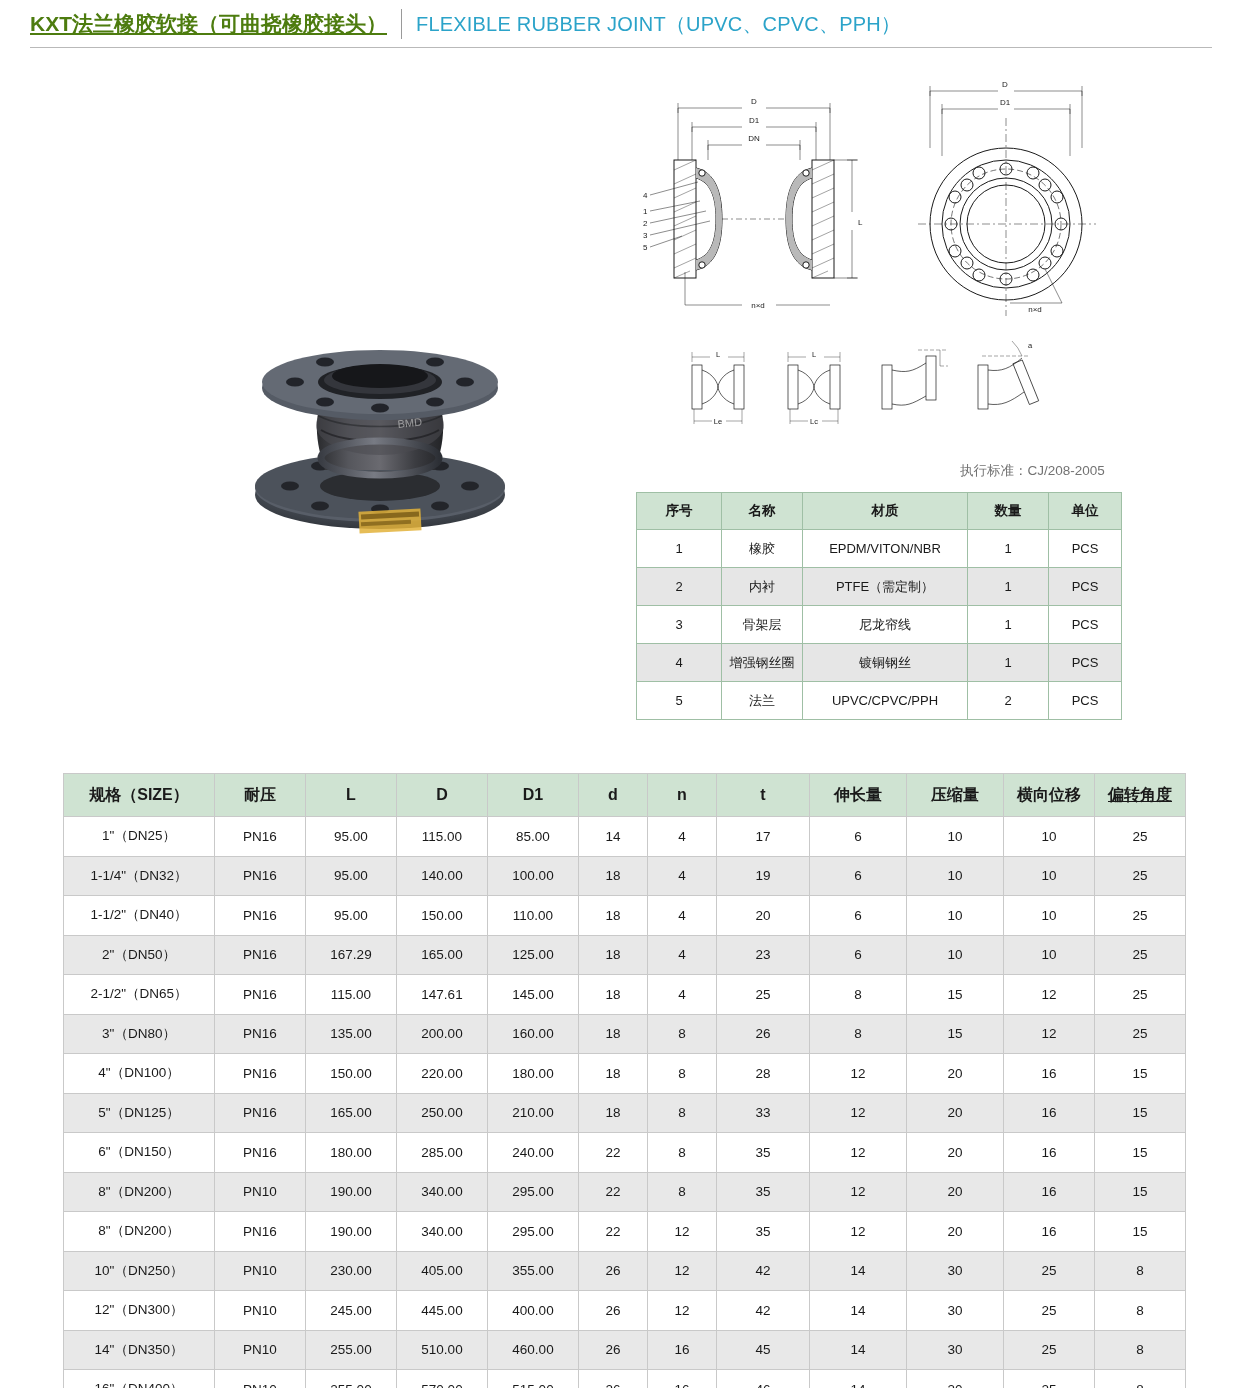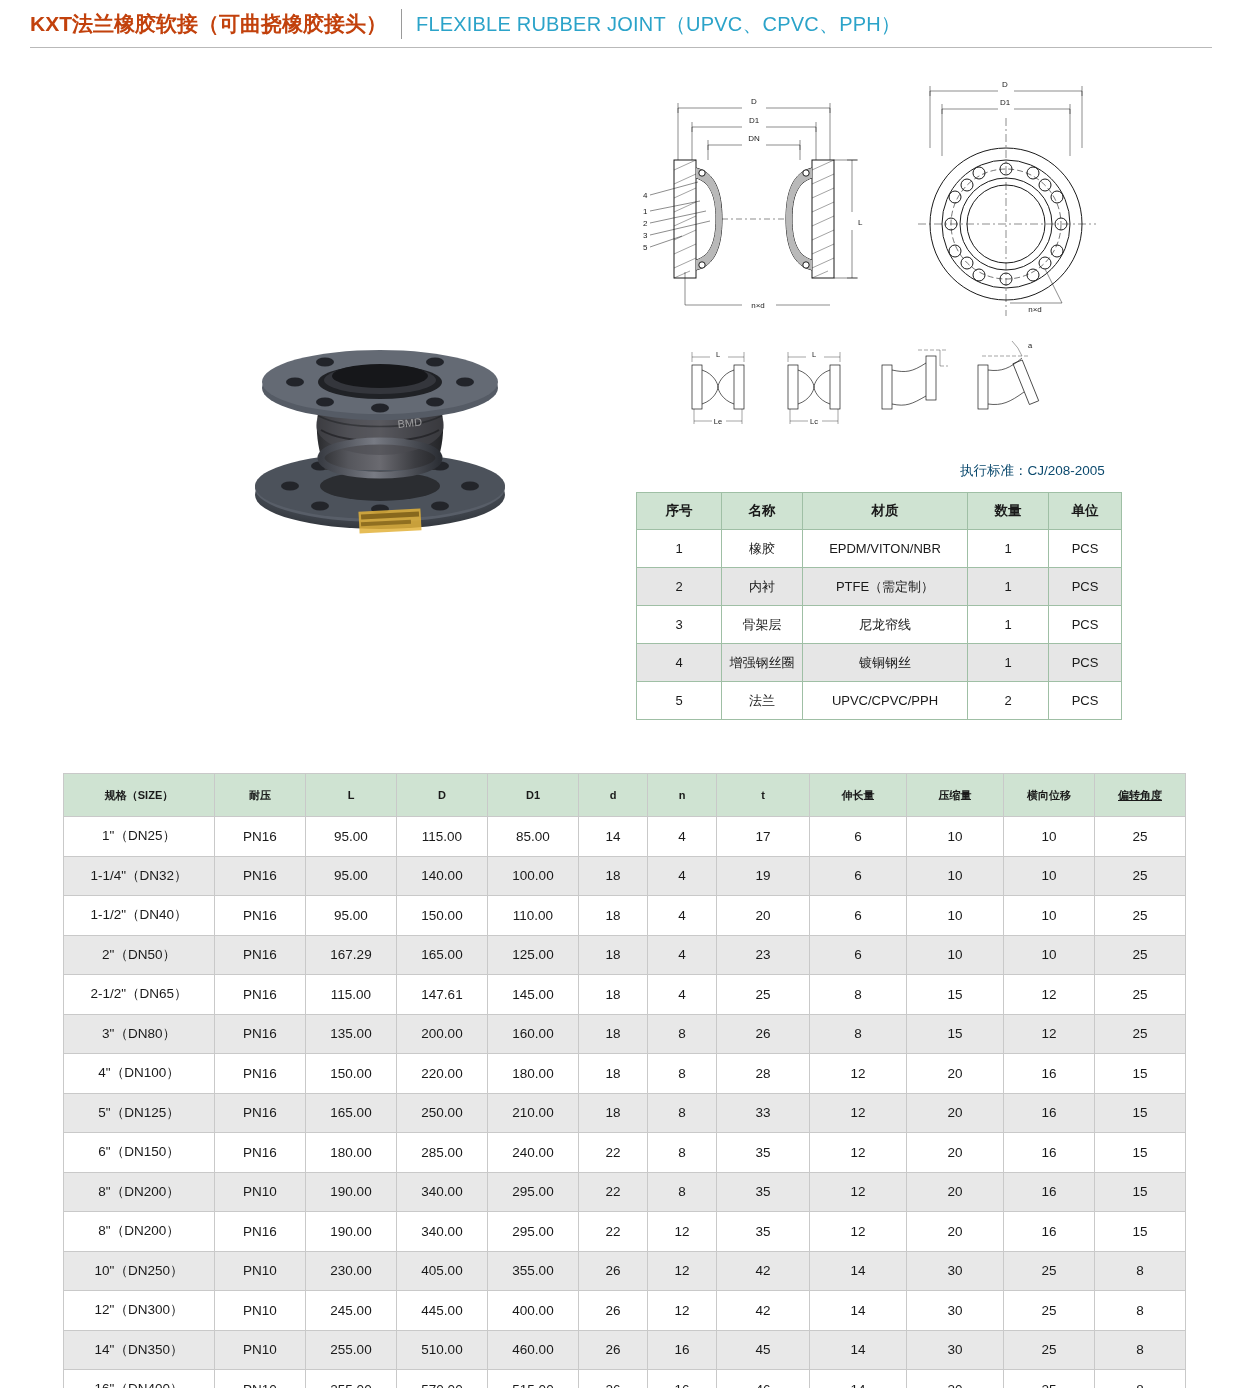--- a/index.html
+++ b/index.html
@@ -21,24 +21,25 @@
     position: absolute;
     left: 0; top: 0;
     width: 1242px;
     height: 48px;
     display: flex;
     align-items: center;
   }
   .header-cn {
     font-size: 21px;
     font-weight: bold;
-    color: #c2410c;
+    color: #4d7c0f;
     margin-left: 30px;
     letter-spacing: 0px;
     white-space: nowrap;
+    text-decoration: underline;
   }
   .header-divider {
     width: 1px;
     height: 30px;
     background: #9a9a9a;
     margin: 0 14px 0 14px;
   }
   .header-en {
     font-size: 20px;
     color: #2ba3c9;
@@ -70,21 +71,21 @@
     top: 60px;
     width: 520px;
     height: 390px;
   }
 
   .std-note {
     position: absolute;
     left: 960px;
     top: 462px;
     font-size: 13.5px;
-    color: #0c4a6e;
+    color: #737373;
     white-space: nowrap;
   }
 
   
   .parts-table {
     position: absolute;
     left: 636px;
     top: 492px;
     border-collapse: collapse;
     font-size: 13px;
@@ -128,21 +129,21 @@
   .spec-table th, .spec-table td {
     border: 1px solid #c9c9c9;
     text-align: center;
     color: #1a1a1a;
     font-weight: normal;
     height: 36.5px;
   }
   .spec-table thead th {
     background: #cfe3d2;
     font-weight: bold;
-    font-size: 11px;
+    font-size: 16px;
     height: 40px;
     text-align: center;
   }
   .spec-table tbody tr:nth-child(even) td {
     background: #e8e8e8;
   }
   .spec-table tbody tr:nth-child(odd) td {
     background: #ffffff;
   }
   .col-size { width: 148px; }

